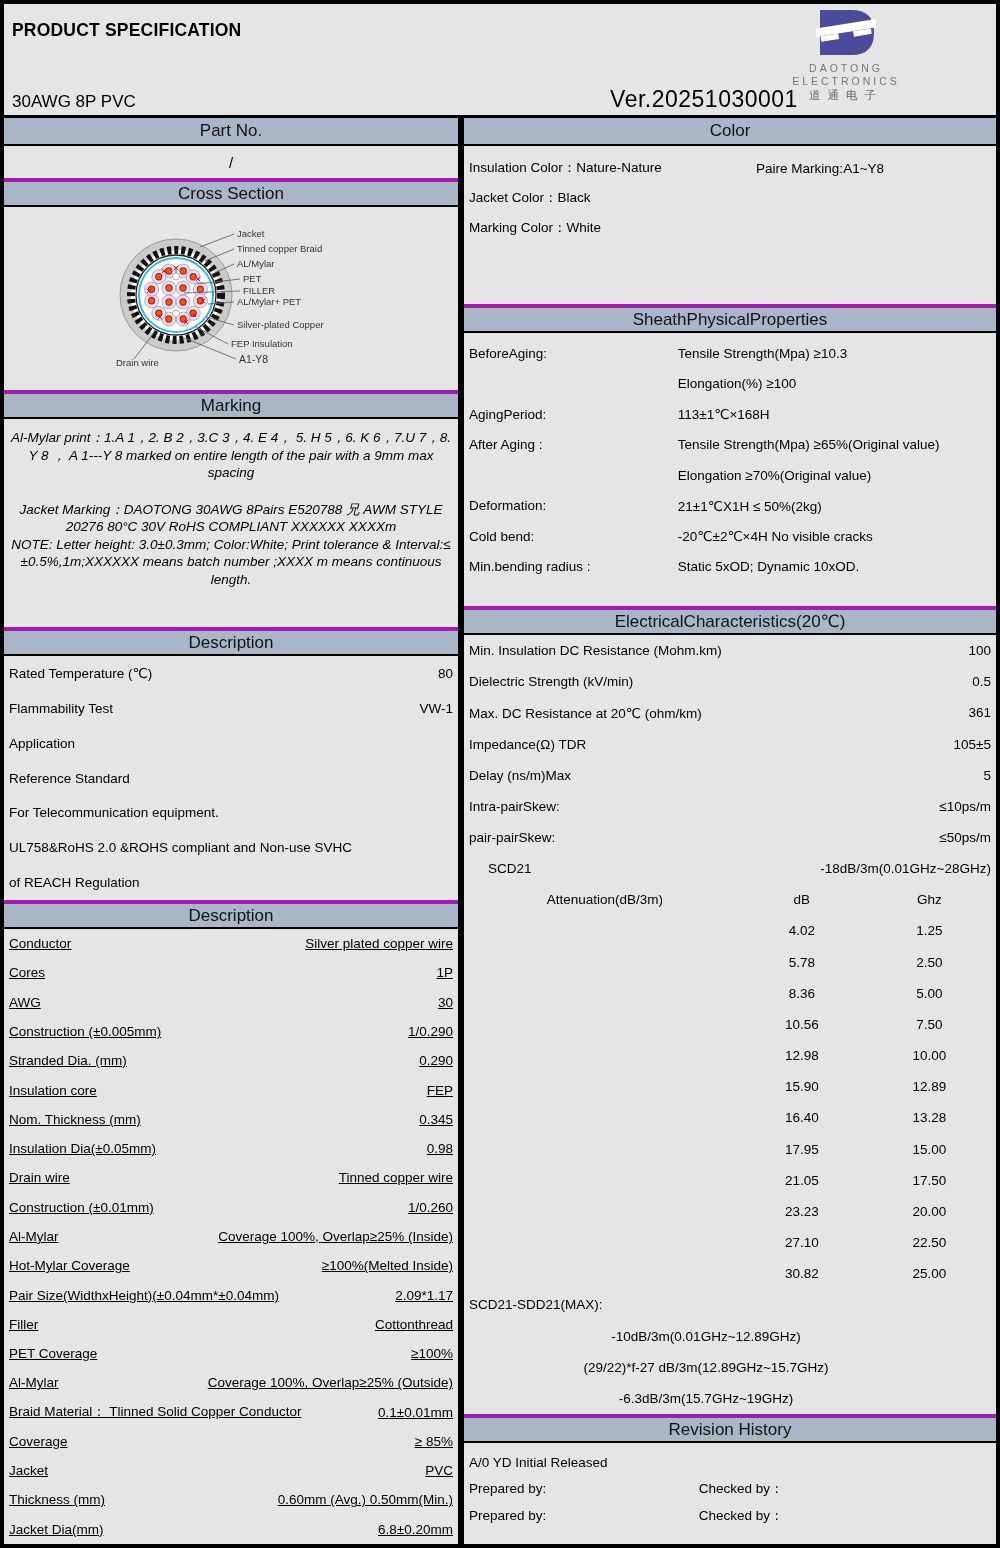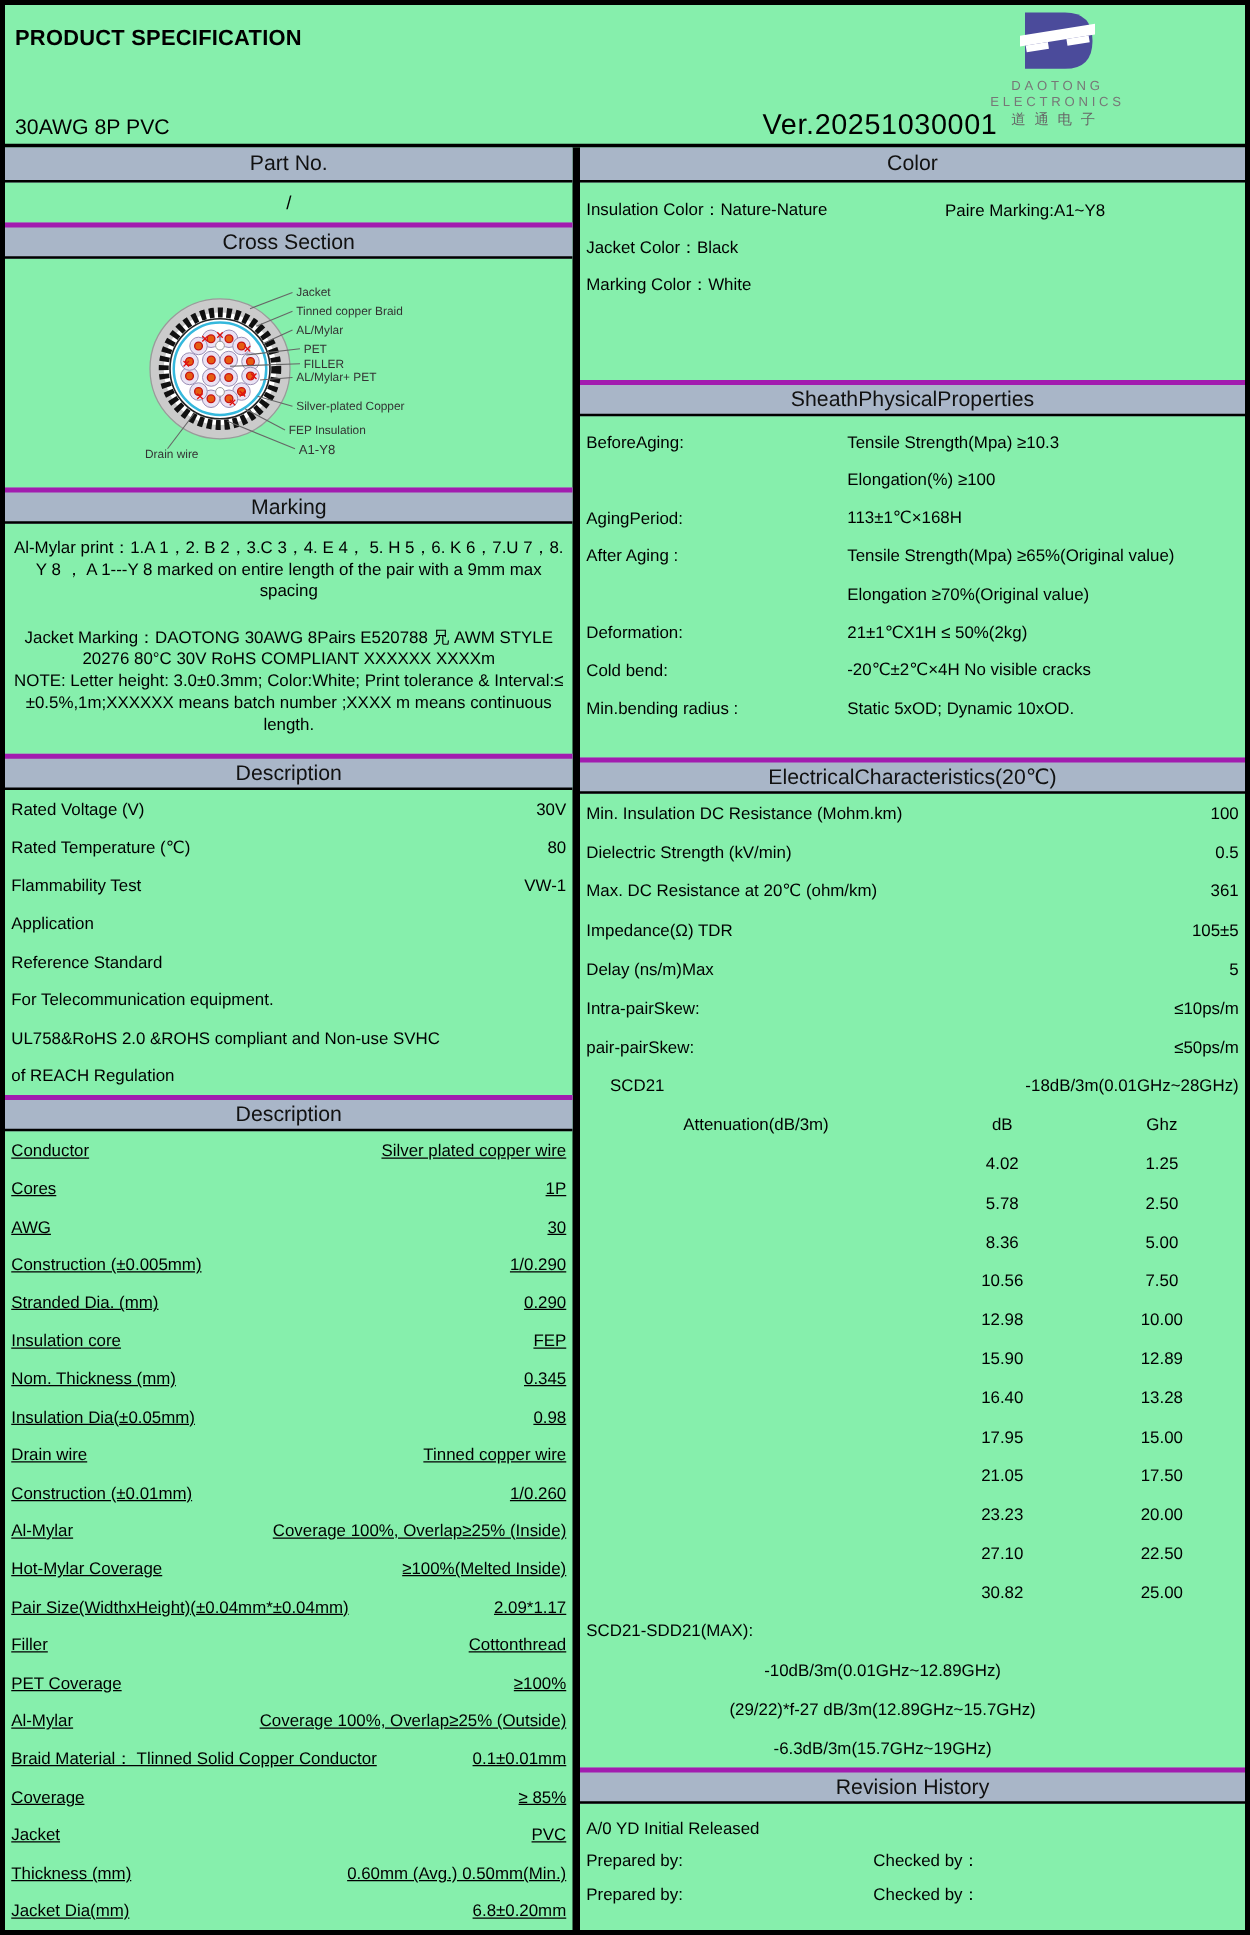--- a/index.html
+++ b/index.html
@@ -1,17 +1,17 @@
 <!DOCTYPE html>
 <html><head>
 <meta charset="utf-8">
 <style>
   html,body{margin:0;padding:0;background:#fff;}
   body{width:1000px;height:1548px;position:relative;font-family:"Liberation Sans","DejaVu Sans",sans-serif;color:#000;overflow:hidden;}
-  .page{position:absolute;inset:0;border:4px solid #000;box-sizing:border-box;background:#86efac;}
+  .page{position:absolute;inset:0;border:4px solid #000;box-sizing:border-box;background:#e5e5e5;}
 
   
   .top-header{position:relative;height:111px;}
   .doc-title{position:absolute;left:8px;top:16px;font-size:17.5px;font-weight:bold;letter-spacing:.2px;}
   .product-name{position:absolute;left:8px;bottom:3px;font-size:17px;}
   .version{position:absolute;top:82px;left:560px;width:280px;text-align:center;font-size:23px;letter-spacing:.5px;}
   .logo-block{position:absolute;top:5px;left:762px;width:160px;text-align:center;line-height:1.1;}
   .logo-brand{font-size:10.5px;letter-spacing:3px;color:#777;margin-top:2px;}
   .logo-cn{font-size:11.5px;letter-spacing:7px;color:#666;margin-top:1px;}
 
@@ -19,21 +19,21 @@
   .table-wrap{display:flex;border-top:3px solid #000;height:1426px;box-sizing:content-box;}
   .col-left{width:460px;border-right:6px solid #000;display:flex;flex-direction:column;box-sizing:border-box;}
   .col-right{flex:1;display:flex;flex-direction:column;box-sizing:border-box;}
 
   .band{height:29px;flex:0 0 auto;box-sizing:border-box;background:#a9b6c8;border-top:4px solid #a21caf;border-bottom:2px solid #000;
         display:flex;align-items:center;justify-content:center;font-size:17px;color:#111;}
   .band.first{border-top:0;height:28px;}
 
   .partno-row{height:32px;flex:0 0 auto;display:flex;align-items:center;justify-content:center;font-size:15px;}
   .cross-section{height:183px;flex:0 0 auto;position:relative;}
-  .marking{height:184px;flex:0 0 auto;text-align:center;font-size:13.5px;line-height:17.5px;padding:10px 4px;box-sizing:border-box;}
+  .marking{height:208px;flex:0 0 auto;text-align:center;font-size:13.5px;line-height:17.5px;padding:10px 4px;box-sizing:border-box;font-style:italic;}
   .marking p{margin:0;}
   .marking .jm{margin-top:19px;}
 
   .kv-list{display:flex;flex-direction:column;box-sizing:border-box;}
   .desc1{height:244px;flex:0 0 auto;}
   .desc2{flex:1;text-decoration:underline;}
   .kv{flex:1;display:flex;align-items:center;justify-content:space-between;padding:0 5px;font-size:13.5px;}
   .kv-label{white-space:nowrap;}
   .kv-value{white-space:nowrap;text-align:right;}
 
@@ -179,24 +179,20 @@
       <div class="band">Marking</div>
       <div class="marking">
         <p>Al-Mylar print：1.A 1，2. B 2，3.C 3，4. E 4，  5. H 5，6. K 6，7.U 7，8. Y 8 ，   A 1---Y 8 marked on entire length of the pair with a 9mm max spacing</p>
         <p class="jm">Jacket Marking：DAOTONG 30AWG 8Pairs E520788 兄 AWM STYLE 20276 80°C 30V RoHS COMPLIANT  XXXXXX  XXXXm</p>
         <p>NOTE: Letter height: 3.0±0.3mm; Color:White; Print tolerance &amp; Interval:≤ ±0.5%,1m;XXXXXX means batch number ;XXXX m means continuous length.</p>
       </div>
 
       <div class="band">Description</div>
       <div class="kv-list desc1" id="desc1-rows">
           <div class="kv">
-            <div class="kv-label">Rated Voltage (V)</div>
-            <div class="kv-value">30V</div>
-          </div>
-          <div class="kv">
             <div class="kv-label">Rated Temperature (℃)</div>
             <div class="kv-value">80</div>
           </div>
           <div class="kv">
             <div class="kv-label">Flammability Test</div>
             <div class="kv-value">VW-1</div>
           </div>
           <div class="kv">
             <div class="kv-label">Application</div>
             <div class="kv-value"></div>

